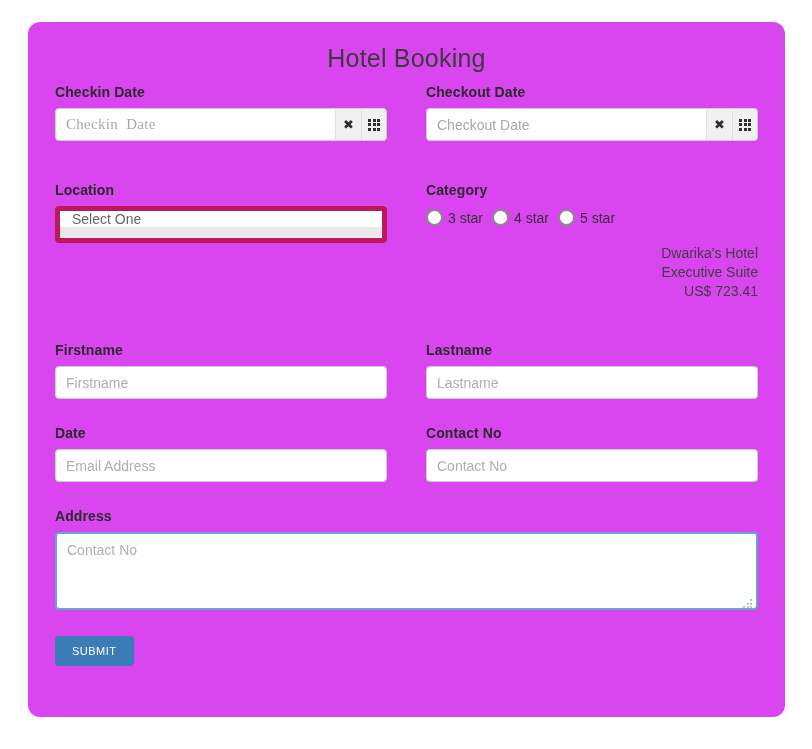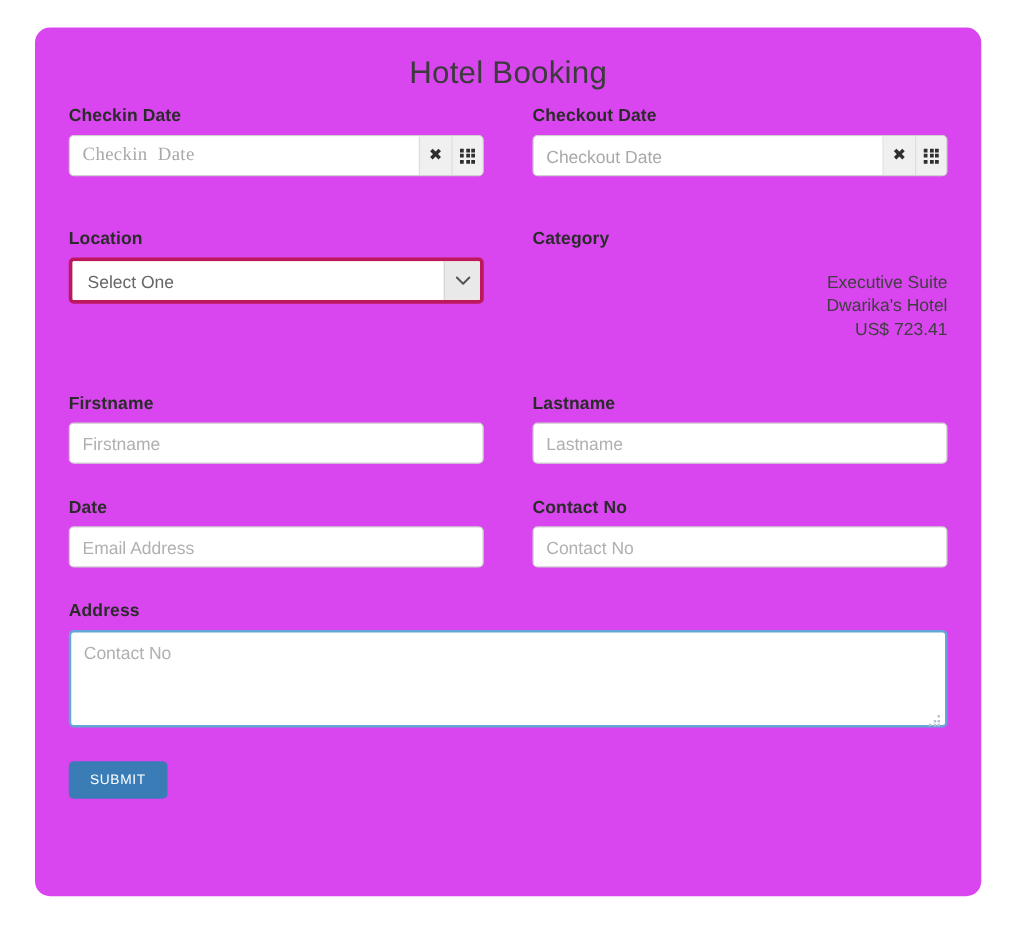--- a/index.html
+++ b/index.html
@@ -150,25 +150,26 @@
     height: 3px;
     background: #2f2f2f;
   }
 
   
   .select-wrap {
     position: relative;
     display: flex;
     align-items: stretch;
     height: 37px;
-    border: 3px solid #be185d;
+    border: 5px solid #be185d;
     border-radius: 4px;
     background: #ffffff;
     box-sizing: border-box;
     overflow: hidden;
+    flex-direction: column;
   }
   .select-value {
     flex: 1 1 auto;
     display: flex;
     align-items: center;
     padding: 0 12px;
     font-size: 14px;
     color: #666;
     background: #ffffff;
   }
@@ -343,24 +344,42 @@
             <span class="select-arrow">
               <svg width="13" height="9" viewBox="0 0 13 9" aria-hidden="true">
                 <polyline points="1.5,2 6.5,7 11.5,2" fill="none" stroke="#555" stroke-width="1.6" stroke-linecap="round" stroke-linejoin="round"></polyline>
               </svg>
             </span>
           </div>
         </div>
 
         <div class="col">
           <label class="field-label">Category</label>
+          <div class="radio-row">
+
+            <label class="radio-item">
+              <span class="radio-dot"></span>
+              <span class="radio-label">3 star</span>
+            </label>
+
+            <label class="radio-item">
+              <span class="radio-dot"></span>
+              <span class="radio-label">4 star</span>
+            </label>
+
+            <label class="radio-item">
+              <span class="radio-dot"></span>
+              <span class="radio-label">5 star</span>
+            </label>
+
+          </div>
 
           <div class="summary">
+            <div>Dwarika's Hotel</div>
             <div>Executive Suite</div>
-            <div>Dwarika's Hotel</div>
             <div>US$ 723.41</div>
           </div>
         </div>
 
       </div>
 
       <div class="gap-md"></div>
 
       <div class="row">
 

